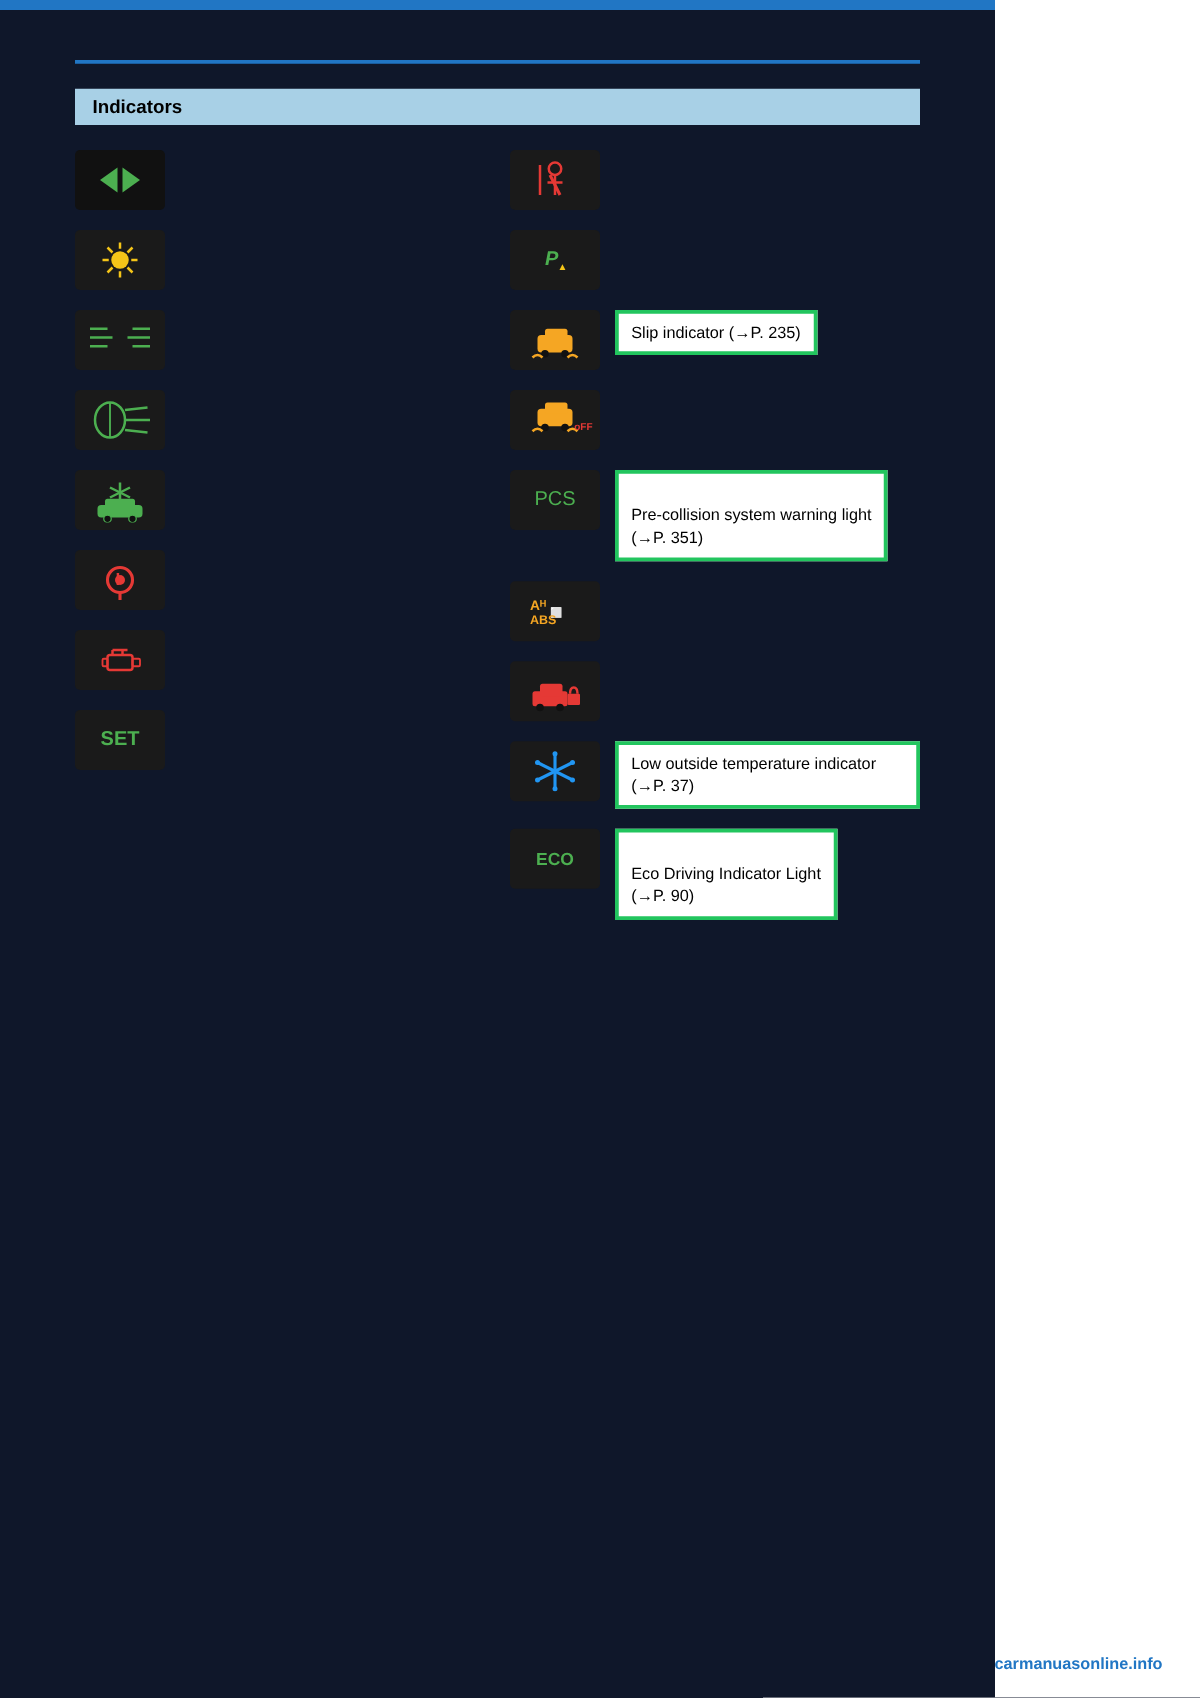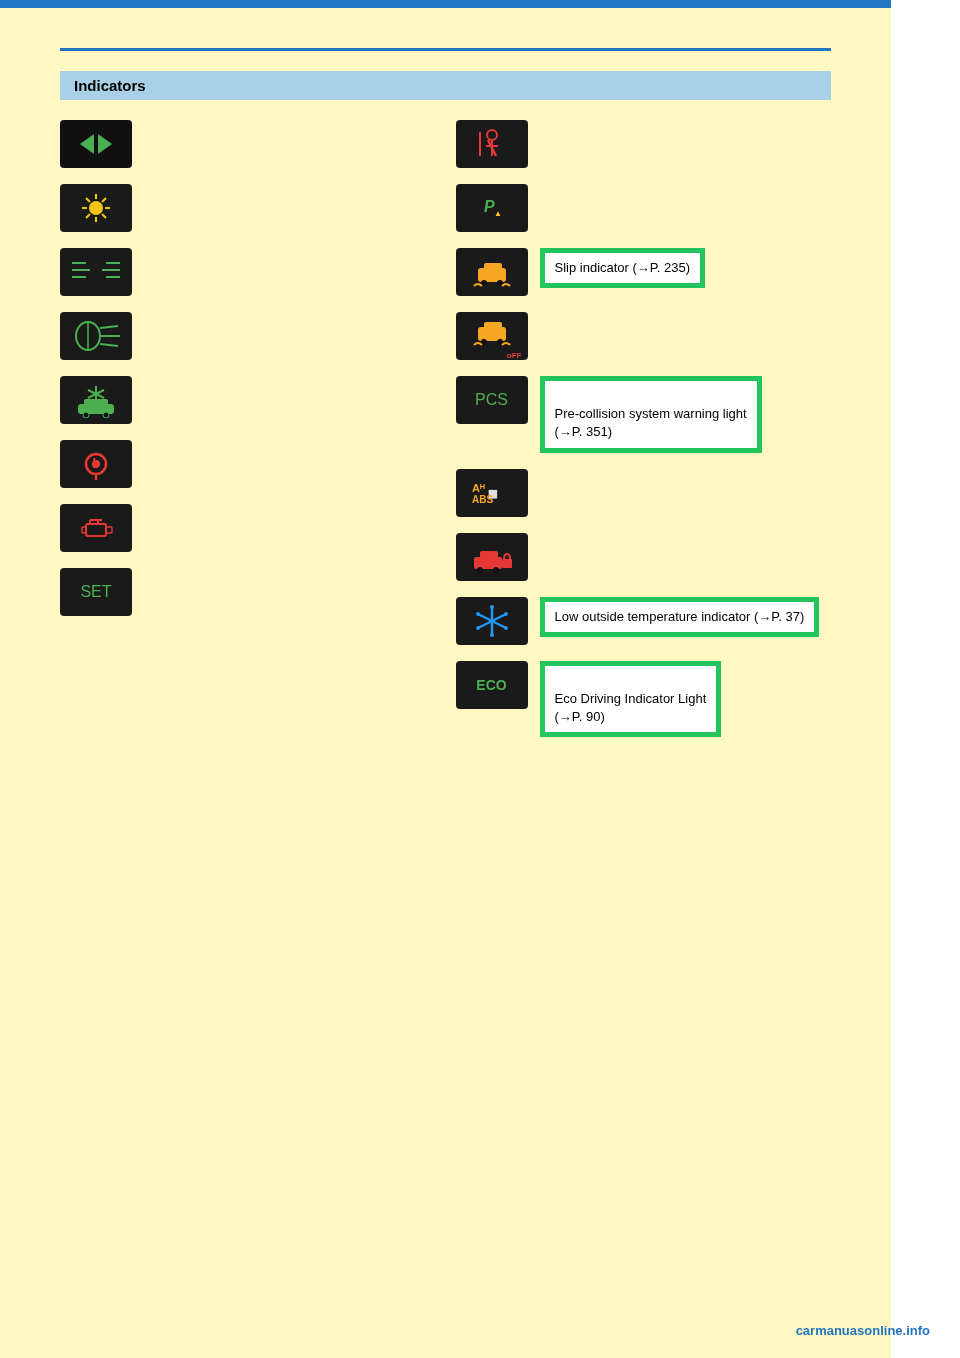--- a/index.html
+++ b/index.html
@@ -7,23 +7,23 @@
       width: 960px;
       min-height: 1358px;
       background: #fff;
       font-family: Arial, sans-serif;
       font-size: 14px;
       color: #000;
       position: relative;
     }
 
     .page-container {
-      width: 891px;
+      width: 796px;
       min-height: 1358px;
-      background: #fef9c3;
+      background: #0f172a;
       padding: 0;
     }
 
     
     .top-bar {
       width: 100%;
       height: 8px;
       background: #2176c4;
       margin-bottom: 0;
     }
@@ -87,21 +87,21 @@
       display: flex;
       align-items: center;
       justify-content: center;
       flex-shrink: 0;
       position: relative;
       overflow: hidden;
     }
 
     
     .desc-box {
-      border: 5px solid #22c55e;
+      border: 3px solid #22c55e;
       padding: 6px 10px;
       font-size: 13px;
       line-height: 1.4;
       background: #fff;
       min-width: 160px;
     }
 
     
     .icon-arrows {
       display: flex;
@@ -146,21 +146,21 @@
 
     .pcs-text {
       color: #4caf50;
       font-size: 16px;
       font-weight: normal;
     }
 
     .set-text {
       color: #4caf50;
       font-size: 16px;
-      font-weight: normal;
+      font-weight: bold;
     }
 
     .eco-text {
       color: #4caf50;
       font-size: 14px;
       font-weight: bold;
       text-align: center;
     }
   </style>
 </head>
@@ -335,21 +335,21 @@
         <div class="indicator-row">
           <div class="icon-box" style="position:relative;">
             <svg width="52" height="30" viewBox="0 0 52 30">
               <rect x="12" y="6" width="28" height="14" rx="3" fill="#f5a623"></rect>
               <rect x="18" y="1" width="18" height="9" rx="2" fill="#f5a623"></rect>
               <circle cx="18" cy="21" r="3" fill="#111"></circle>
               <circle cx="34" cy="21" r="3" fill="#111"></circle>
               <path d="M 8 24 Q 12 20 16 24" stroke="#f5a623" stroke-width="2" fill="none"></path>
               <path d="M 36 24 Q 40 20 44 24" stroke="#f5a623" stroke-width="2" fill="none"></path>
             </svg>
-            <span style="position:absolute;bottom:0;right:6px;color:#e53935;font-size:8px;font-weight:bold;">oFF</span>
+            <span style="position:absolute;bottom:14px;right:6px;color:#e53935;font-size:8px;font-weight:bold;">oFF</span>
           </div>
         </div>
 
         <div class="indicator-row">
           <div class="icon-box">
             <span class="pcs-text">PCS</span>
           </div>
           <div class="desc-box" style="white-space:pre-line;">
             <span>Pre-collision system warning light
 (→P. 351)</span>

